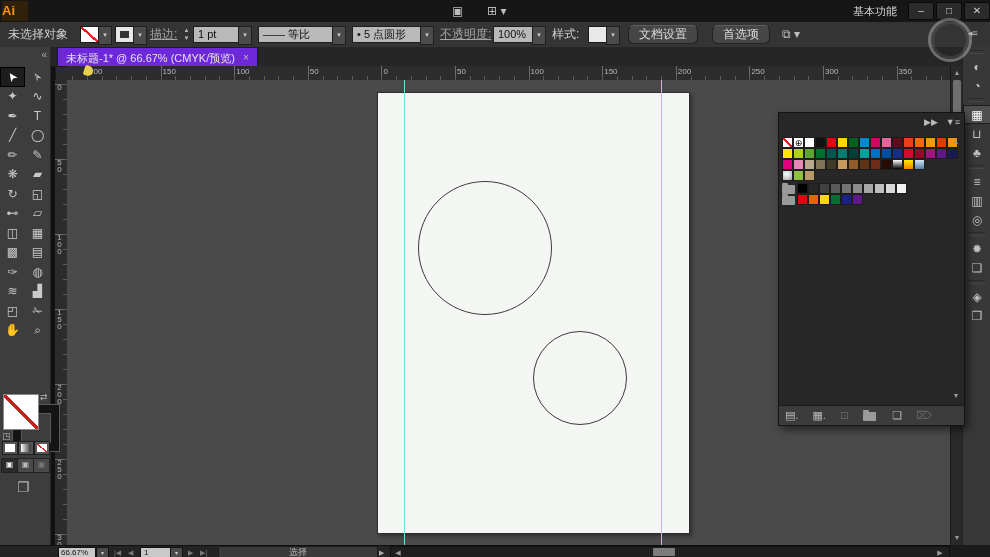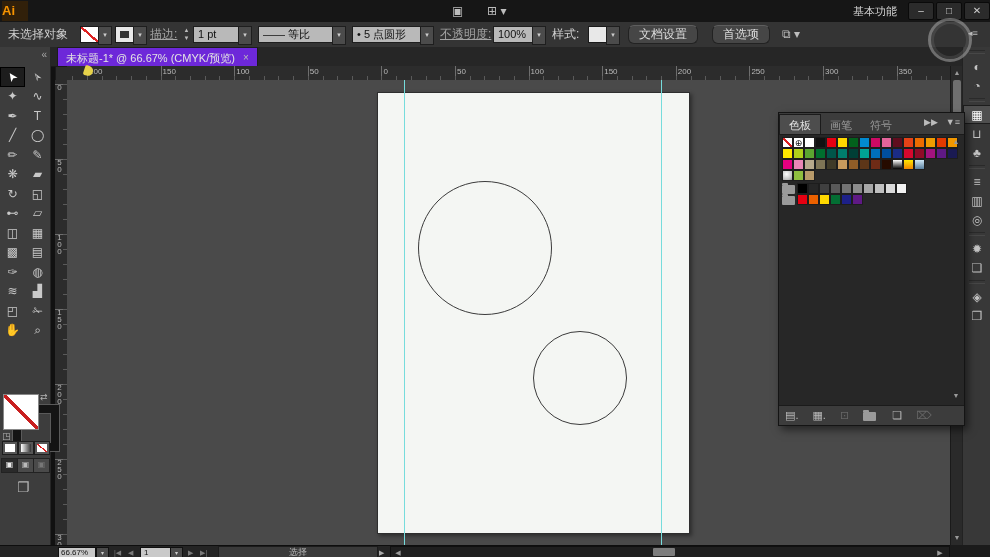--- a/index.html
+++ b/index.html
@@ -349,25 +349,20 @@
     <div class="dock-sep"></div>
     <div class="dock-icon">✹</div>
     <div class="dock-icon">❏</div>
     <div class="dock-sep"></div>
     <div class="dock-icon">◈</div>
     <div class="dock-icon">❐</div>
   </div>
 <div id="dock-expand" class="abs">◂≡</div>
 
 <div id="swpanel" class="abs">
-  <div id="swheader" class="abs">
-      <div class="swtab active">色板</div>
-      <div class="swtab">画笔</div>
-      <div class="swtab">符号</div>
-    </div>
   <div id="swhead-icons">
     <span>▶▶</span>
     <span>▼≡</span>
   </div>
   <div id="swgrid">
       <div class="swrow" style="top: 24px;">
         <div class="sw sw-none"></div>
         <div class="sw sw-reg">⊕</div>
         <div class="sw" style="background: rgb(255, 255, 255);"></div>
         <div class="sw" style="background: rgb(17, 17, 17);"></div>

